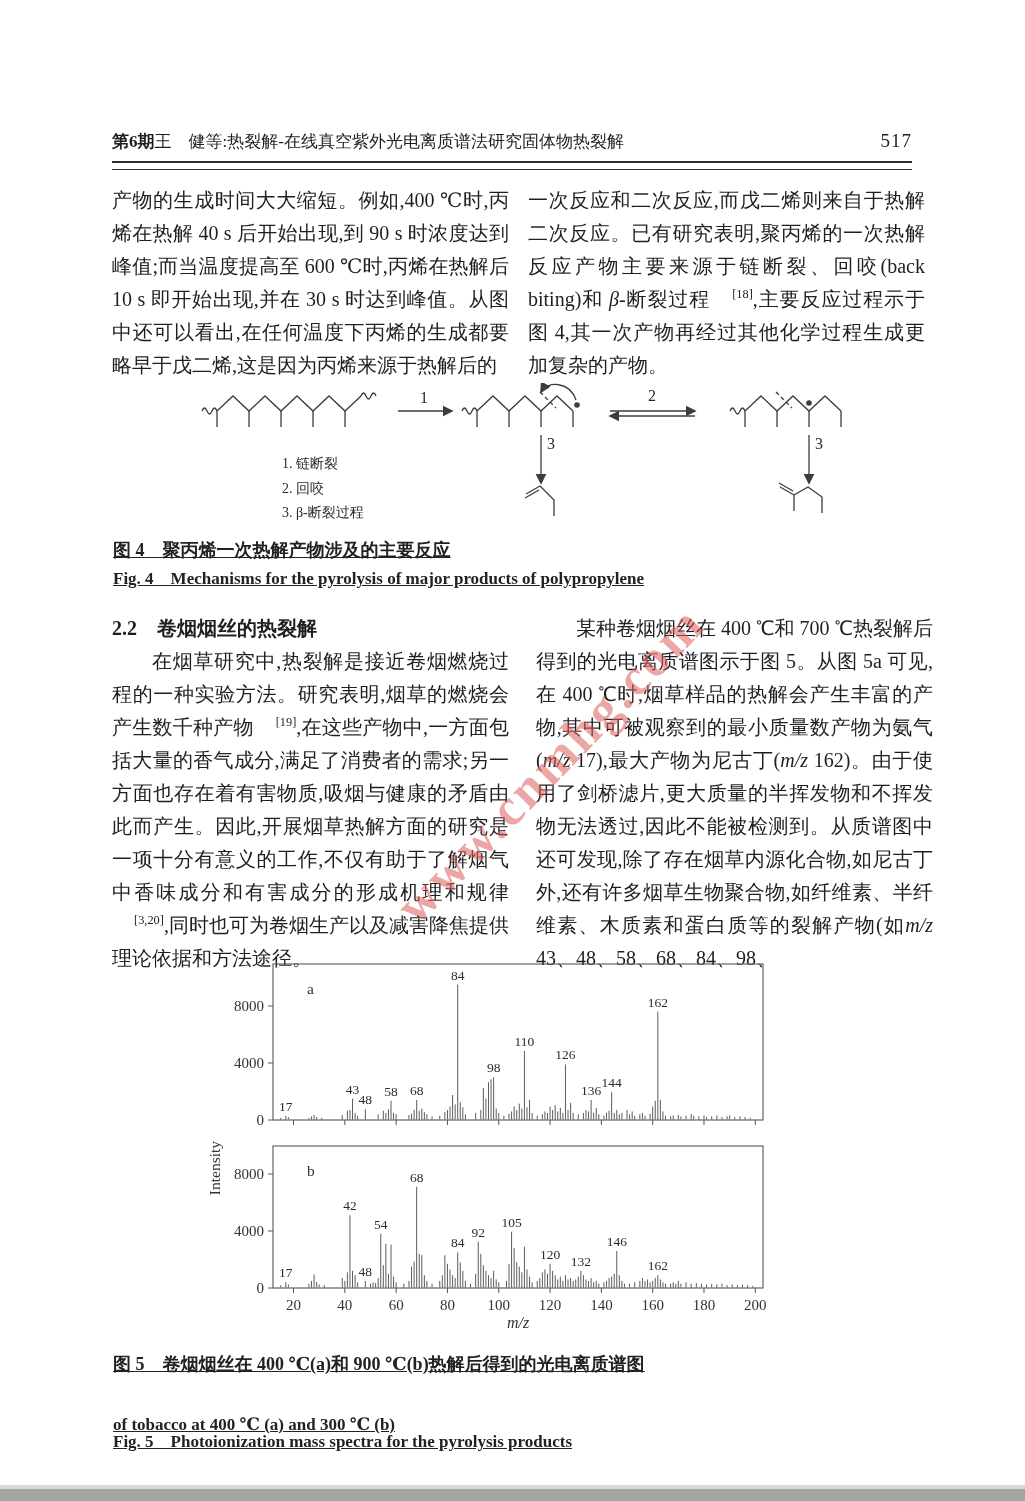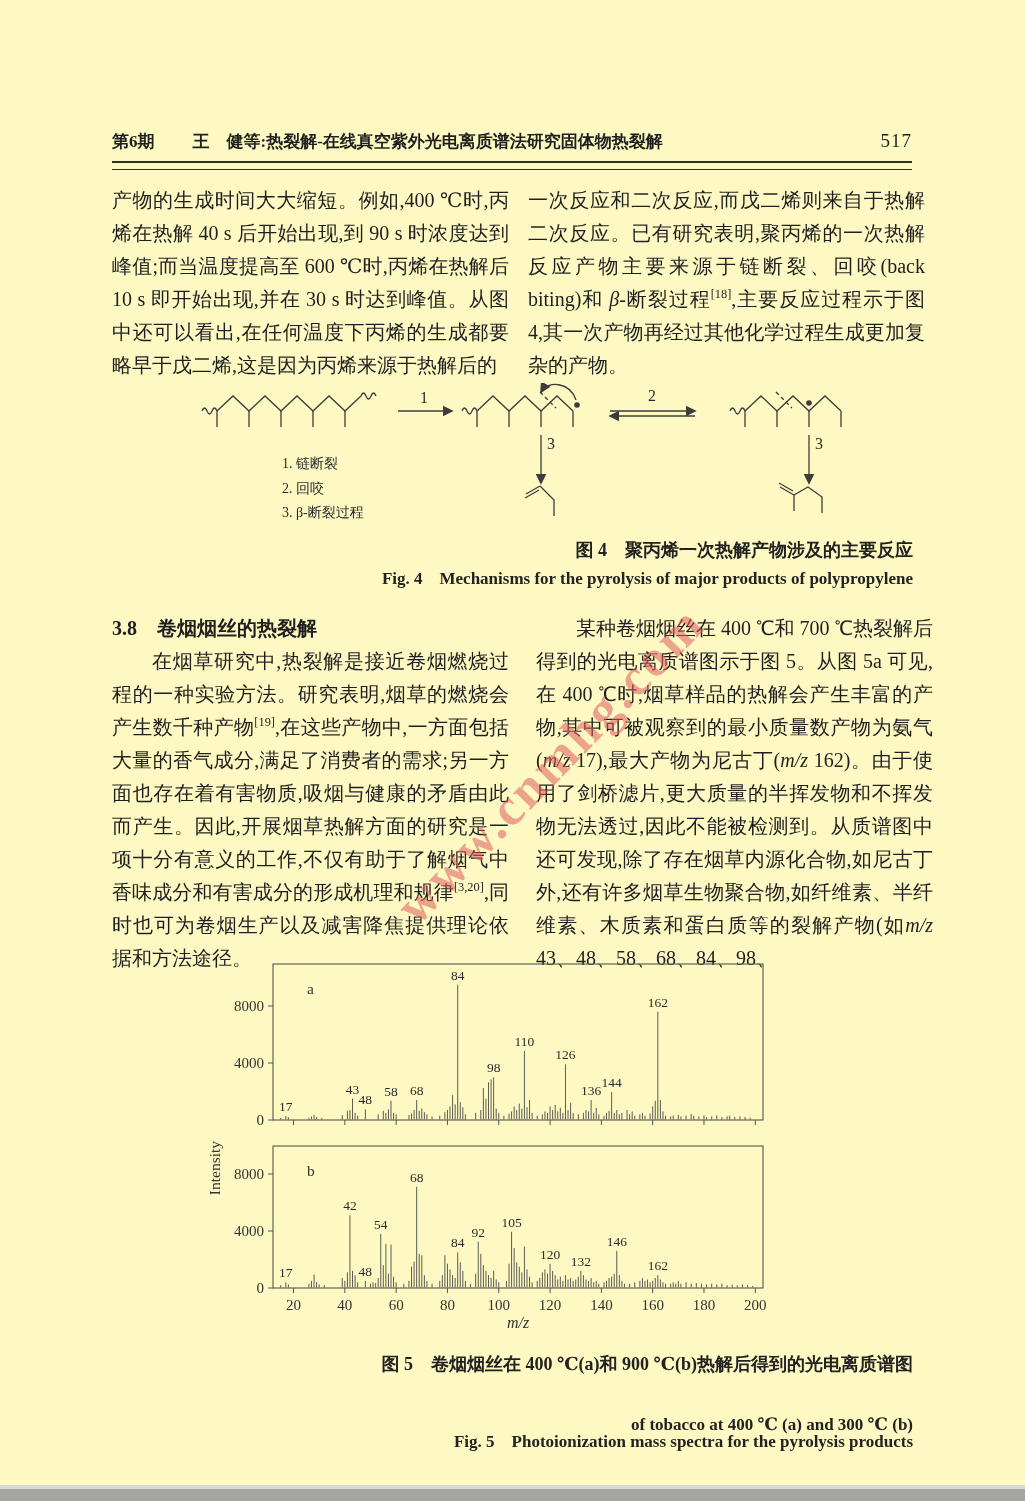--- a/index.html
+++ b/index.html
@@ -1,31 +1,31 @@
 <!DOCTYPE html>
 <html><head>
 <meta charset="utf-8">
 <style>
   html,body{margin:0;padding:0;background:#e8e8e6;}
-  #page{position:relative;width:1025px;height:1501px;background:#fef9c3;overflow:hidden;
+  #page{position:relative;width:1025px;height:1501px;background:#ffffff;overflow:hidden;
         font-family:"Liberation Serif","DejaVu Serif",serif;color:#1f1f1f;}
   .hdr{position:absolute;left:112px;top:130px;width:800px;display:flex;align-items:baseline;}
   .hdr .issue{font-weight:bold;font-size:17px;}
-  .hdr .rtitle{font-weight:bold;font-size:17px;margin-left:38px;}
+  .hdr .rtitle{font-weight:normal;font-size:17px;}
   .hdr .pgno{margin-left:auto;font-size:19px;letter-spacing:1px;}
   .hdr-rule{position:absolute;left:112px;top:161px;width:800px;height:6px;
         border-top:2.5px solid #2e2e2c;border-bottom:1.2px solid #2e2e2c;}
   .col{position:absolute;width:397px;font-size:20px;line-height:33px;text-align:justify;}
   .col p{margin:0;}
   .col p.ind{text-indent:2em;}
-  sup{font-size:0.62em;vertical-align:super;line-height:0;}
+  sup{font-size:0.62em;vertical-align:super;line-height:0;margin-left:22px;}
   .sec-head{font-weight:bold;font-size:20px;margin:0 0 7px 0;}
   .fig4-wrap{position:absolute;left:150px;top:383px;width:740px;height:156px;}
   .fig4-legend{position:absolute;left:282px;top:452px;font-size:14px;line-height:24.5px;color:#2b2b2b;}
-  .cap{position:absolute;left:113px;width:800px;text-align:right;font-weight:bold;color:#222;}
+  .cap{position:absolute;left:113px;width:800px;text-align:left;font-weight:bold;color:#222;text-decoration:underline;}
   .cap-cn{font-size:18px;}
   .cap-en{font-size:17px;}
   .fig5-wrap{position:absolute;left:198px;top:956px;width:624px;height:388px;}
   svg text{font-family:"Liberation Serif","DejaVu Serif",serif;}
   .watermark{position:absolute;left:330px;top:735px;width:440px;text-align:center;
         font-size:52px;font-weight:bold;letter-spacing:3px;color:rgba(223,92,92,0.55);
         transform:rotate(-46deg);pointer-events:none;}
   .scan-band-light{position:absolute;left:0;top:1485px;width:1025px;height:4px;background:#d8d8d5;}
   .scan-band{position:absolute;left:0;top:1489px;width:1025px;height:12px;background:#a5a5a2;}
 </style>
@@ -123,21 +123,21 @@
   </div>
   <div class="fig4-legend">
     <div>1. 链断裂</div>
     <div>2. 回咬</div>
     <div>3. β-断裂过程</div>
   </div>
   <div class="cap cap-cn" style="top:538px;">图 4　聚丙烯一次热解产物涉及的主要反应</div>
   <div class="cap cap-en" style="top:567px;">Fig. 4　Mechanisms for the pyrolysis of major products of polypropylene</div>
 
   <div class="col" style="left:112px;top:612px;">
-    <p class="sec-head">3.8　卷烟烟丝的热裂解</p>
+    <p class="sec-head">2.2　卷烟烟丝的热裂解</p>
     <p class="ind">在烟草研究中,热裂解是接近卷烟燃烧过程的一种实验方法。研究表明,烟草的燃烧会产生数千种产物<sup>[19]</sup>,在这些产物中,一方面包括大量的香气成分,满足了消费者的需求;另一方面也存在着有害物质,吸烟与健康的矛盾由此而产生。因此,开展烟草热解方面的研究是一项十分有意义的工作,不仅有助于了解烟气中香味成分和有害成分的形成机理和规律<sup>[3,20]</sup>,同时也可为卷烟生产以及减害降焦提供理论依据和方法途径。</p>
   </div>
   <div class="col" style="left:536px;top:612px;font-family:Liberation Serif, serif;">
     <p class="ind">某种卷烟烟丝在 400 ℃和 700 ℃热裂解后得到的光电离质谱图示于图 5。从图 5a 可见,在 400 ℃时,烟草样品的热解会产生丰富的产物,其中可被观察到的最小质量数产物为氨气(<i>m/z</i> 17),最大产物为尼古丁(<i>m/z</i> 162)。由于使用了剑桥滤片,更大质量的半挥发物和不挥发物无法透过,因此不能被检测到。从质谱图中还可发现,除了存在烟草内源化合物,如尼古丁外,还有许多烟草生物聚合物,如纤维素、半纤维素、木质素和蛋白质等的裂解产物(如<i>m/z</i> 43、48、58、68、84、98、</p>
   </div>
 
   <div class="fig5-wrap">
     <svg id="fig5-svg" width="624" height="388" viewBox="0 0 624 388">
       <text transform="translate(22,212) rotate(-90)" text-anchor="middle" font-size="15.5" fill="#333">Intensity</text>
       <g id="panel-a" transform="translate(75,8)">

